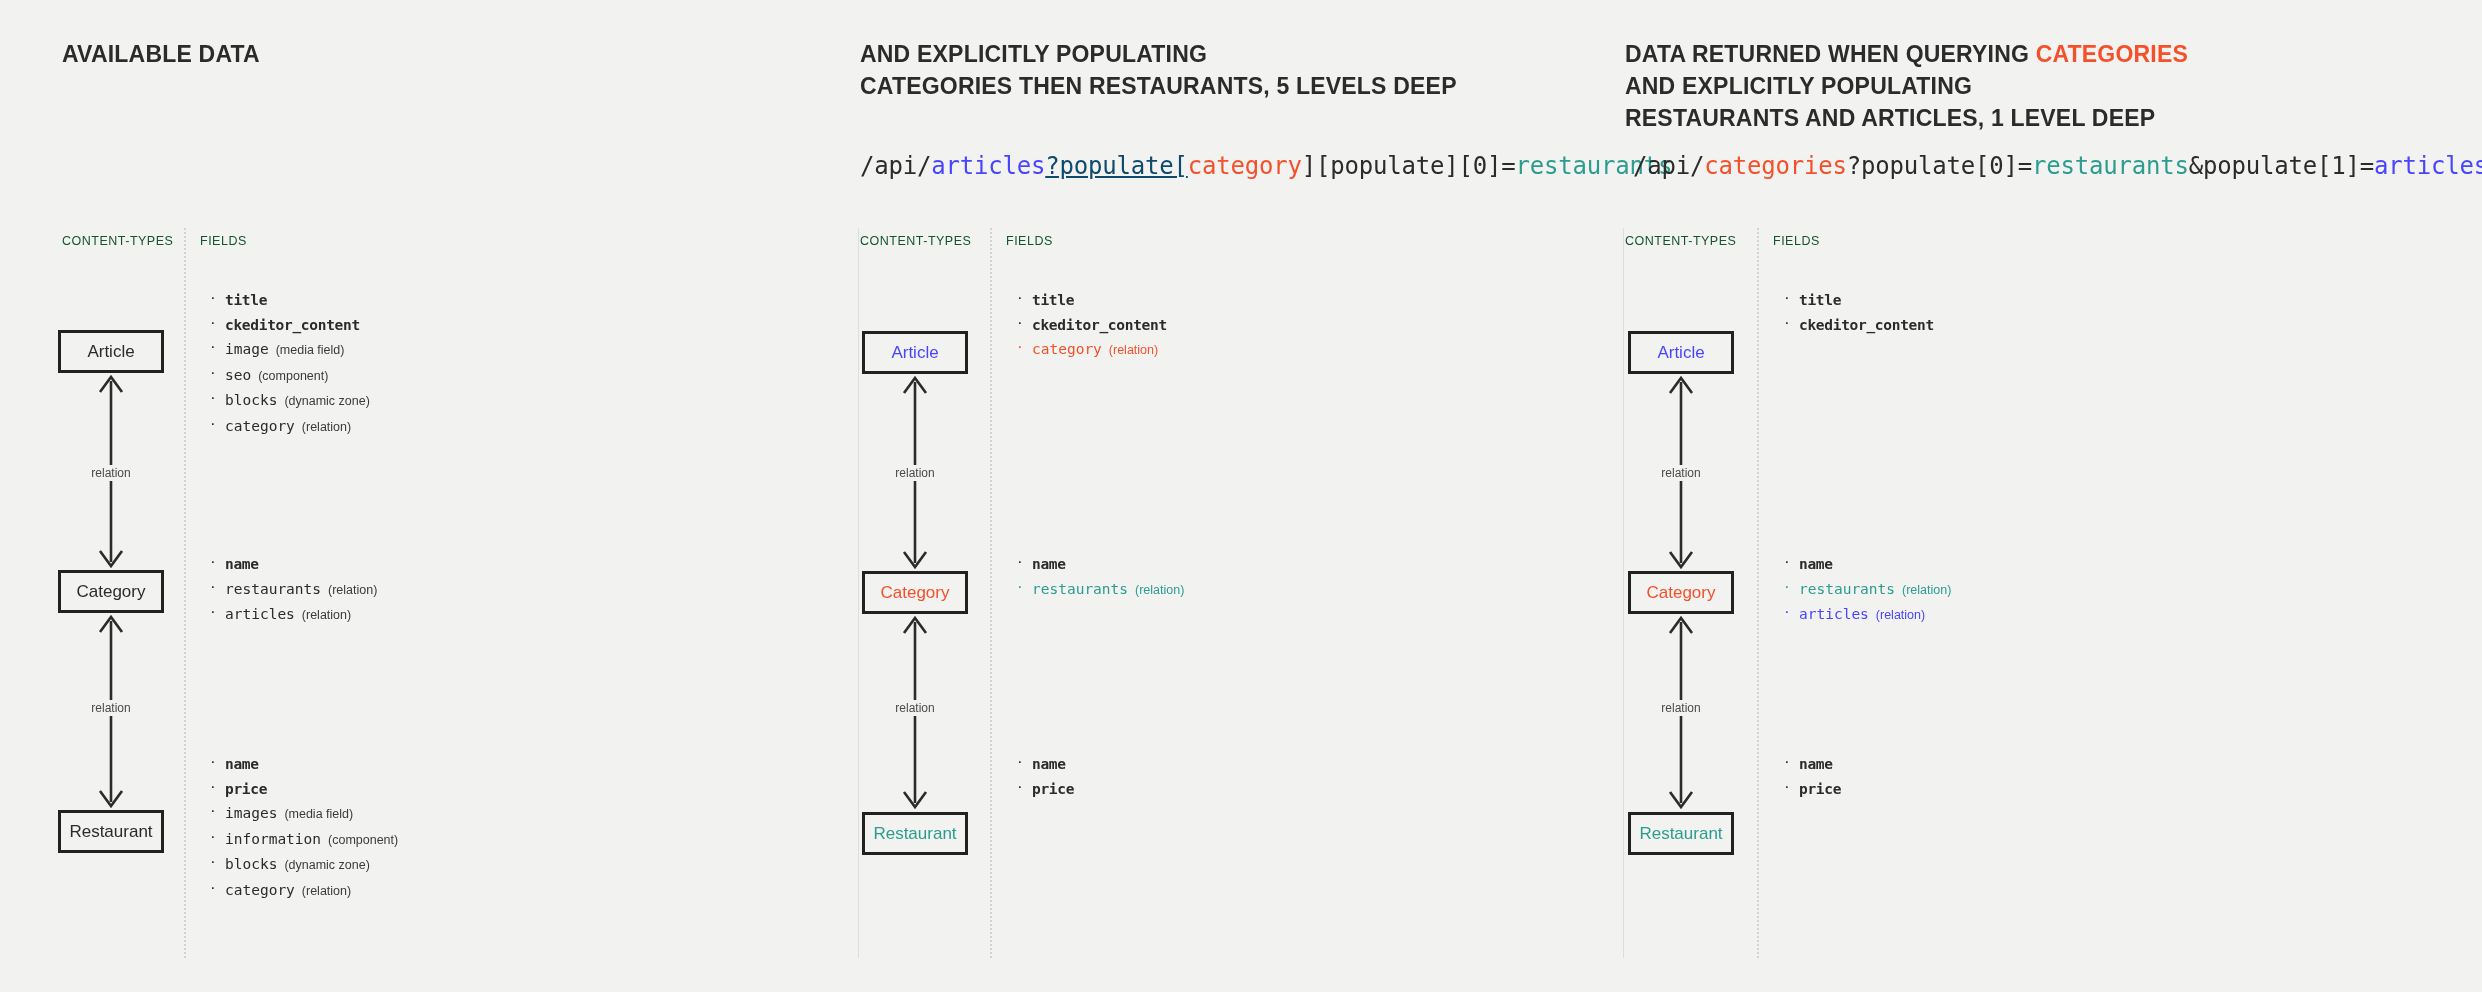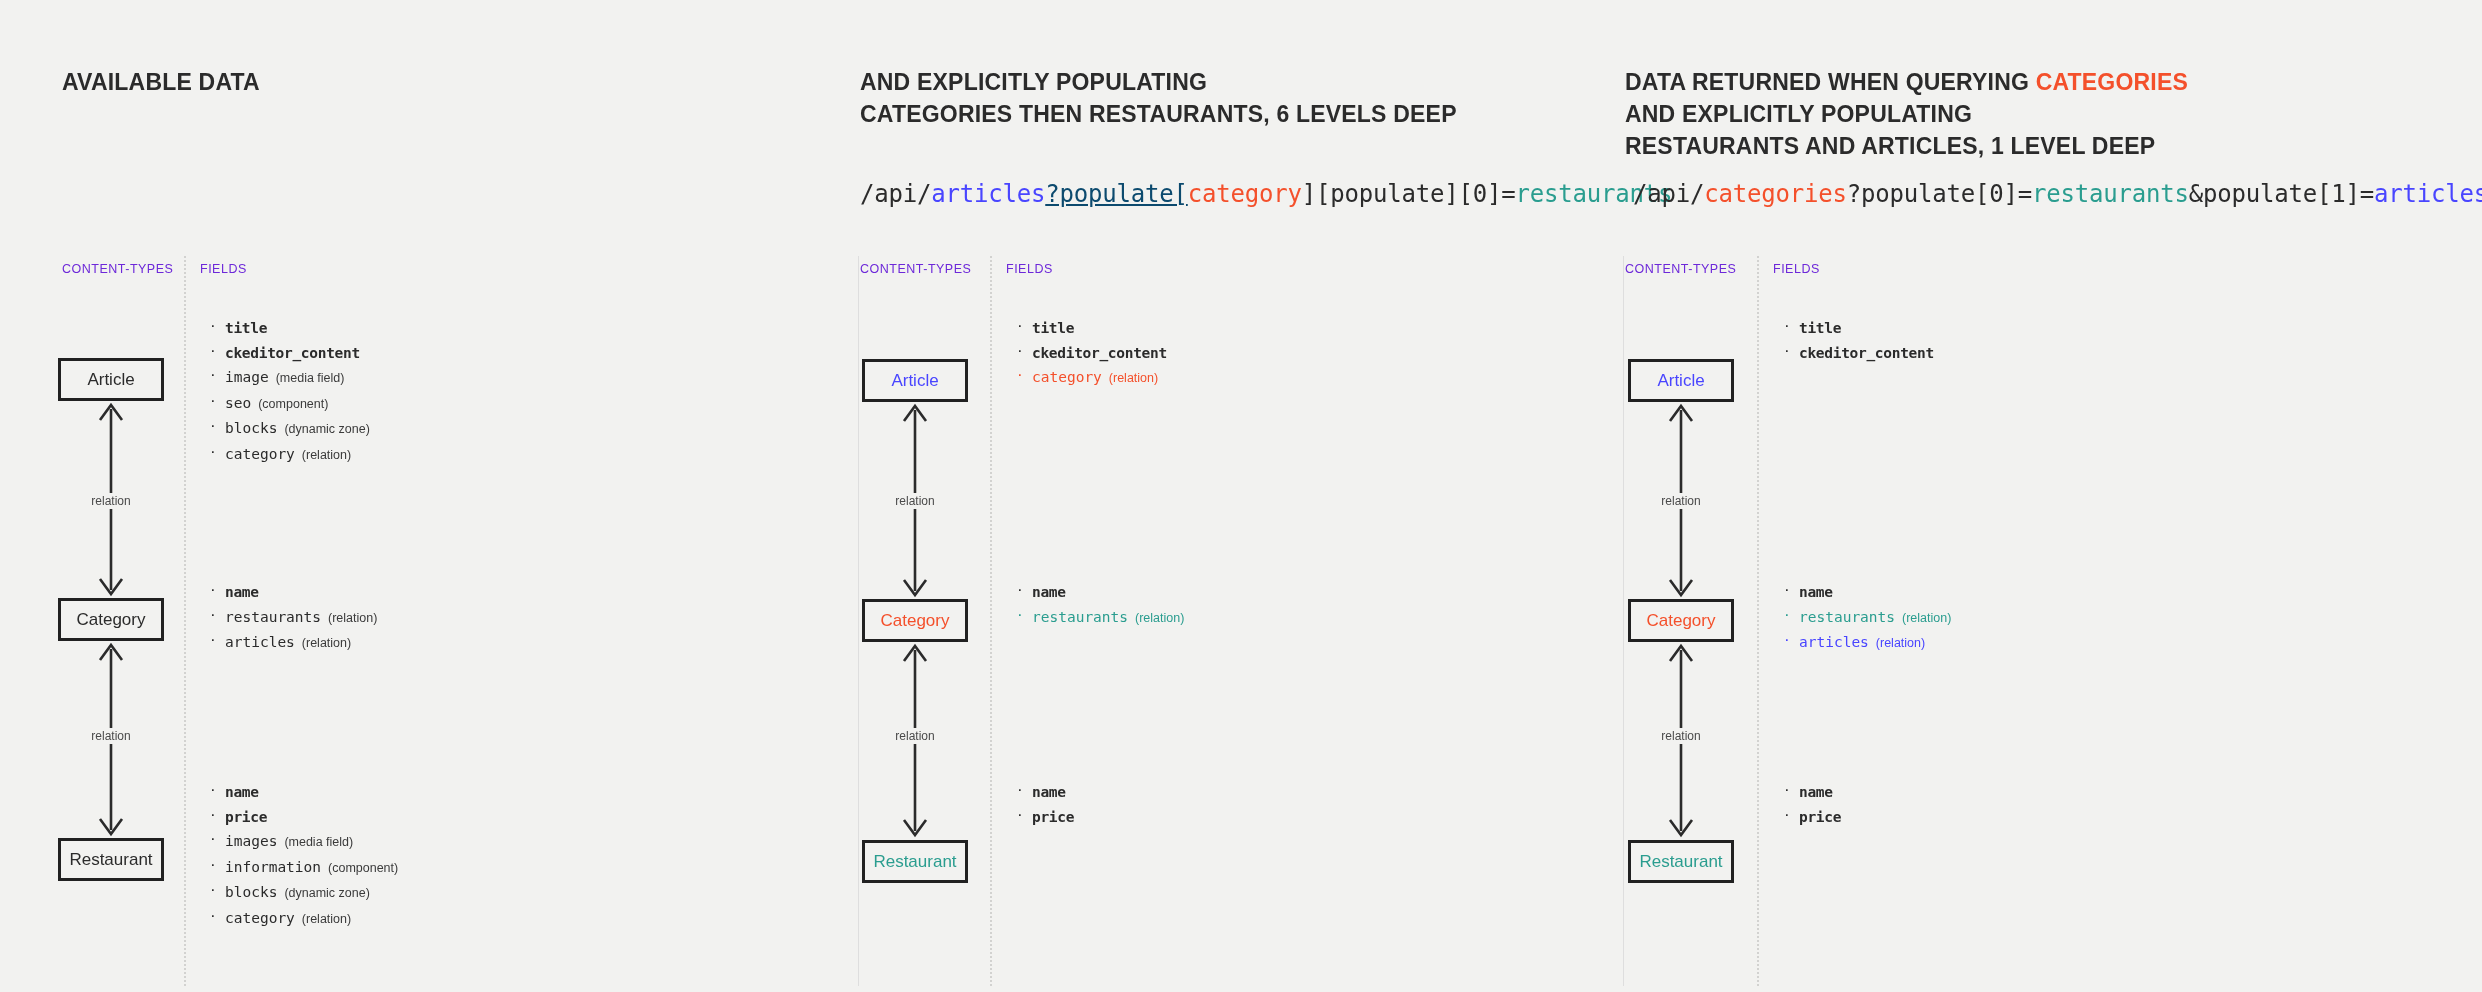--- a/index.html
+++ b/index.html
@@ -10,21 +10,20 @@
   body {
     width: 2482px;
     height: 992px;
     position: relative;
     font-family: "Liberation Sans", sans-serif;
     overflow: hidden;
   }
   .canvas {
     position: absolute;
     inset: 0;
-    margin-top: 28px;
   }
 
   
   .panel {
     position: absolute;
     top: 0;
     height: 992px;
   }
   #panel-1 { left: 0px;    width: 860px; }
   #panel-2 { left: 860px;  width: 765px; }
@@ -83,21 +82,21 @@
     color: #2b2b2b;
     white-space: nowrap;
     letter-spacing: -0.2px;
   }
 
   
   .col-caption {
     position: absolute;
     font-size: 12.5px;
     letter-spacing: 0.5px;
-    color: #6d28d9;
+    color: #14532d;
     white-space: nowrap;
   }
 
   .dotted-rule {
     position: absolute;
     width: 0;
     height: 730px;
     border-left: 2px dotted #d2d2d0;
   }
 
@@ -234,21 +233,21 @@
         <div class="field-row dot-default"><span class="fname">images</span><span class="ftype">(media field)</span></div>
         <div class="field-row dot-default"><span class="fname">information</span><span class="ftype">(component)</span></div>
         <div class="field-row dot-default"><span class="fname">blocks</span><span class="ftype">(dynamic zone)</span></div>
         <div class="field-row dot-default"><span class="fname">category</span><span class="ftype">(relation)</span></div>
       </div>
   </div>
 
   <div class="panel" id="panel-2">
     <div class="panel-title" style="left:0px; top:38px;">
         <div><span style="color: rgb(43, 43, 43);">AND EXPLICITLY POPULATING</span></div>
-        <div><span style="color: rgb(43, 43, 43);">CATEGORIES THEN RESTAURANTS, 6 LEVELS DEEP</span></div>
+        <div><span style="color: rgb(43, 43, 43);">CATEGORIES THEN RESTAURANTS, 5 LEVELS DEEP</span></div>
       </div>
 
     <div class="api-url" style="left:0px; top:152px;"><span style="color: rgb(43, 43, 43);">/api/</span><span style="color: rgb(73, 69, 255);">articles</span><span style="color: #0c4a6e; text-decoration: underline;">?populate[</span><span style="color: rgb(244, 80, 43);">category</span><span style="color: rgb(43, 43, 43);">][populate][0]=</span><span style="color: rgb(42, 157, 143);">restaurants</span></div>
 
     <div class="col-caption" style="left:0px; top:234px;">CONTENT-TYPES</div>
     <div class="col-caption" style="left:146px; top:234px;">FIELDS</div>
 
     <div class="dotted-rule" style="left:130px; top:228px;"></div>
 
     <div class="ct-box is-blue" style="left: 2px; top: 331px; color: rgb(73, 69, 255);">Article</div>

